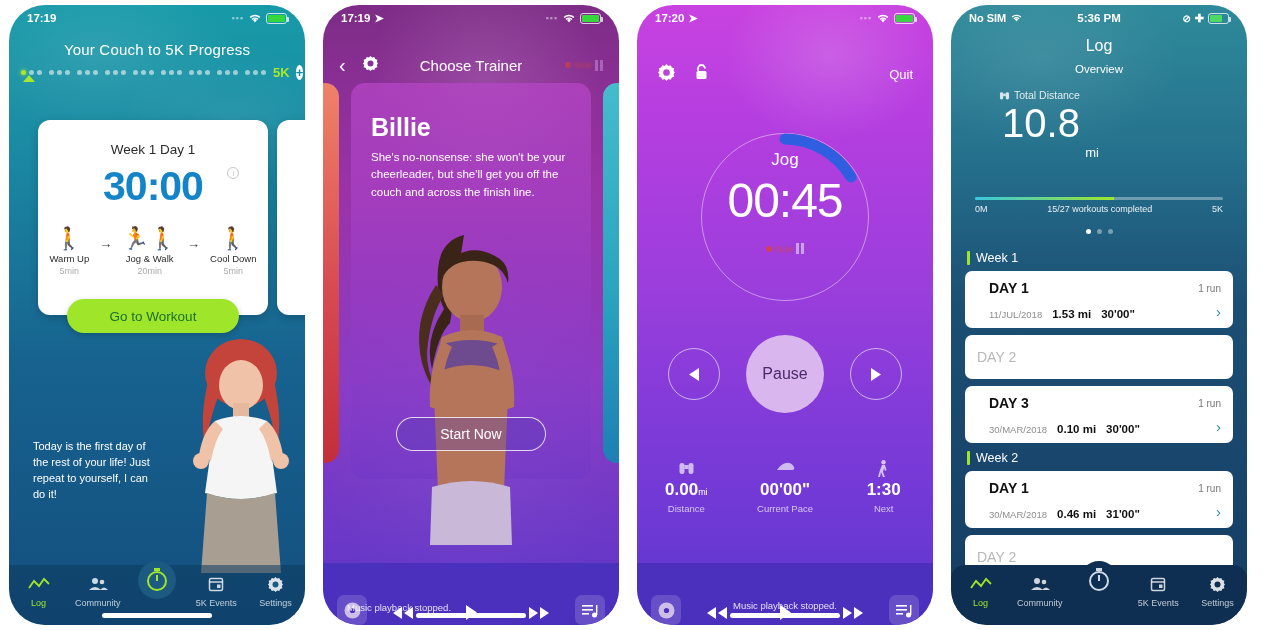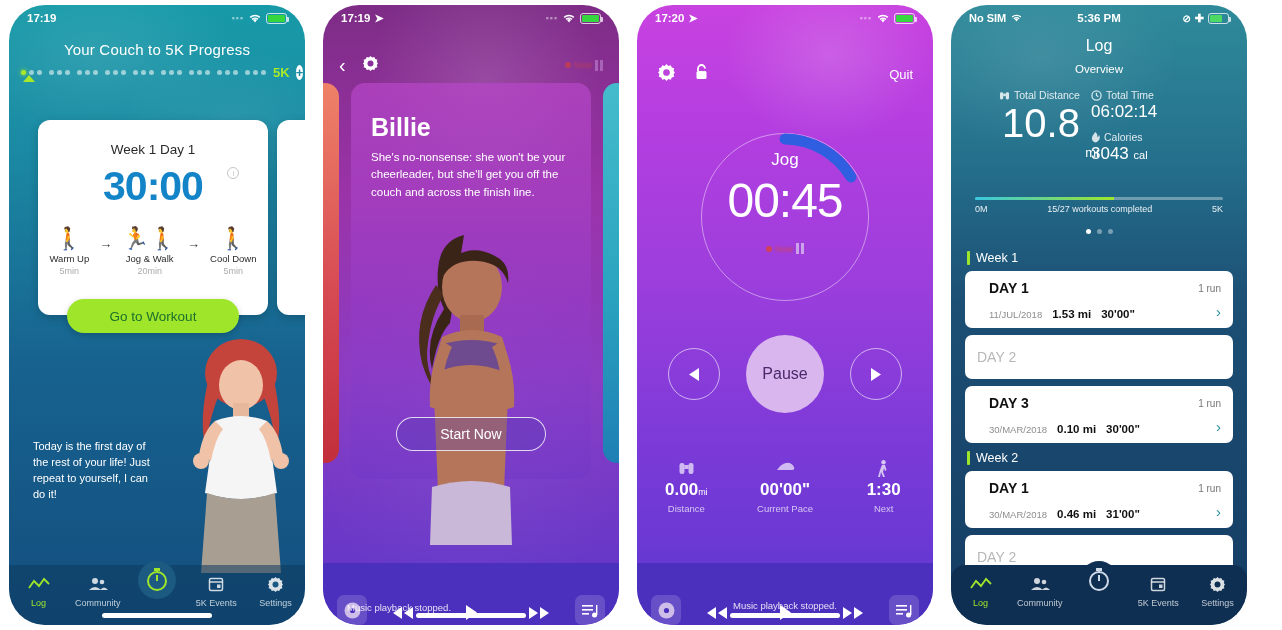--- a/index.html
+++ b/index.html
@@ -487,20 +487,21 @@
       </div>
 
       <div class="p2-nav">
         <span class="back-chev">‹</span>
         <span class="gear">
           <svg width="17" height="17" viewBox="0 0 17 17" fill="#fff">
               <path d="M8.5 1 l1.6 1.6 2.2-.6.9 2.1 2.2.6-.6 2.2L16 8.5l-1.2 1.6.6 2.2-2.2.6-.9 2.1-2.2-.6L8.5 16l-1.6-1.6-2.2.6-.9-2.1-2.2-.6.6-2.2L1 8.5l1.2-1.6-.6-2.2 2.2-.6.9-2.1 2.2.6z"></path>
               <circle cx="8.5" cy="8.5" r="3" fill="#8a2e9b"></circle>
             </svg>
         </span>
+        <span class="p2-nav-title">Choose Trainer</span>
         <span class="rec-ind">
           <span class="rec-dot"></span>
           <span class="rec-txt">Now</span>
           <span class="rec-bars">
               <b></b>
               <b></b>
             </span>
         </span>
       </div>
 
@@ -731,37 +732,20 @@
             <svg width="11" height="11" viewBox="0 0 17 16" fill="rgba(255,255,255,.8)">
                 <rect x="1.5" y="3" width="5" height="11" rx="2.2"></rect>
                 <rect x="10.5" y="3" width="5" height="11" rx="2.2"></rect>
                 <rect x="6.5" y="5" width="4" height="4"></rect>
               </svg>
             <span>Total Distance</span>
           </div>
           <div class="big-dist">10.8</div>
           <div class="dist-unit">mi</div>
         </div>
-        <div class="sum-r">
-          <div class="sum-cap">
-            <svg width="11" height="11" viewBox="0 0 12 12" fill="none" stroke="rgba(255,255,255,.8)" stroke-width="1.4">
-                <circle cx="6" cy="6" r="5"></circle>
-                <path d="M6 3 V6 L8 7.4"></path>
-              </svg>
-            <span>Total Time</span>
-          </div>
-          <div class="sum-val">06:02:14</div>
-          <div class="sum-cap" style="margin-top:9px;">
-            <svg width="9" height="11" viewBox="0 0 10 12" fill="rgba(255,255,255,.8)">
-                <path d="M5 0 q3 3 2 6 q2 -1 2 -3 q2 4 -1 7 q-3 3 -6 0 q-3 -4 3 -10Z"></path>
-              </svg>
-            <span>Calories</span>
-          </div>
-          <div class="sum-val"><span>3043</span> <small>cal</small></div>
-        </div>
       </div>
 
       <div class="prog-wrap">
         <div class="prog-bar">
             <div class="prog-fill" style="width: 56%;"></div>
           </div>
         <div class="prog-labels">
           <span>0M</span>
           <span class="mid">15/27 workouts completed</span>
           <span>5K</span>

